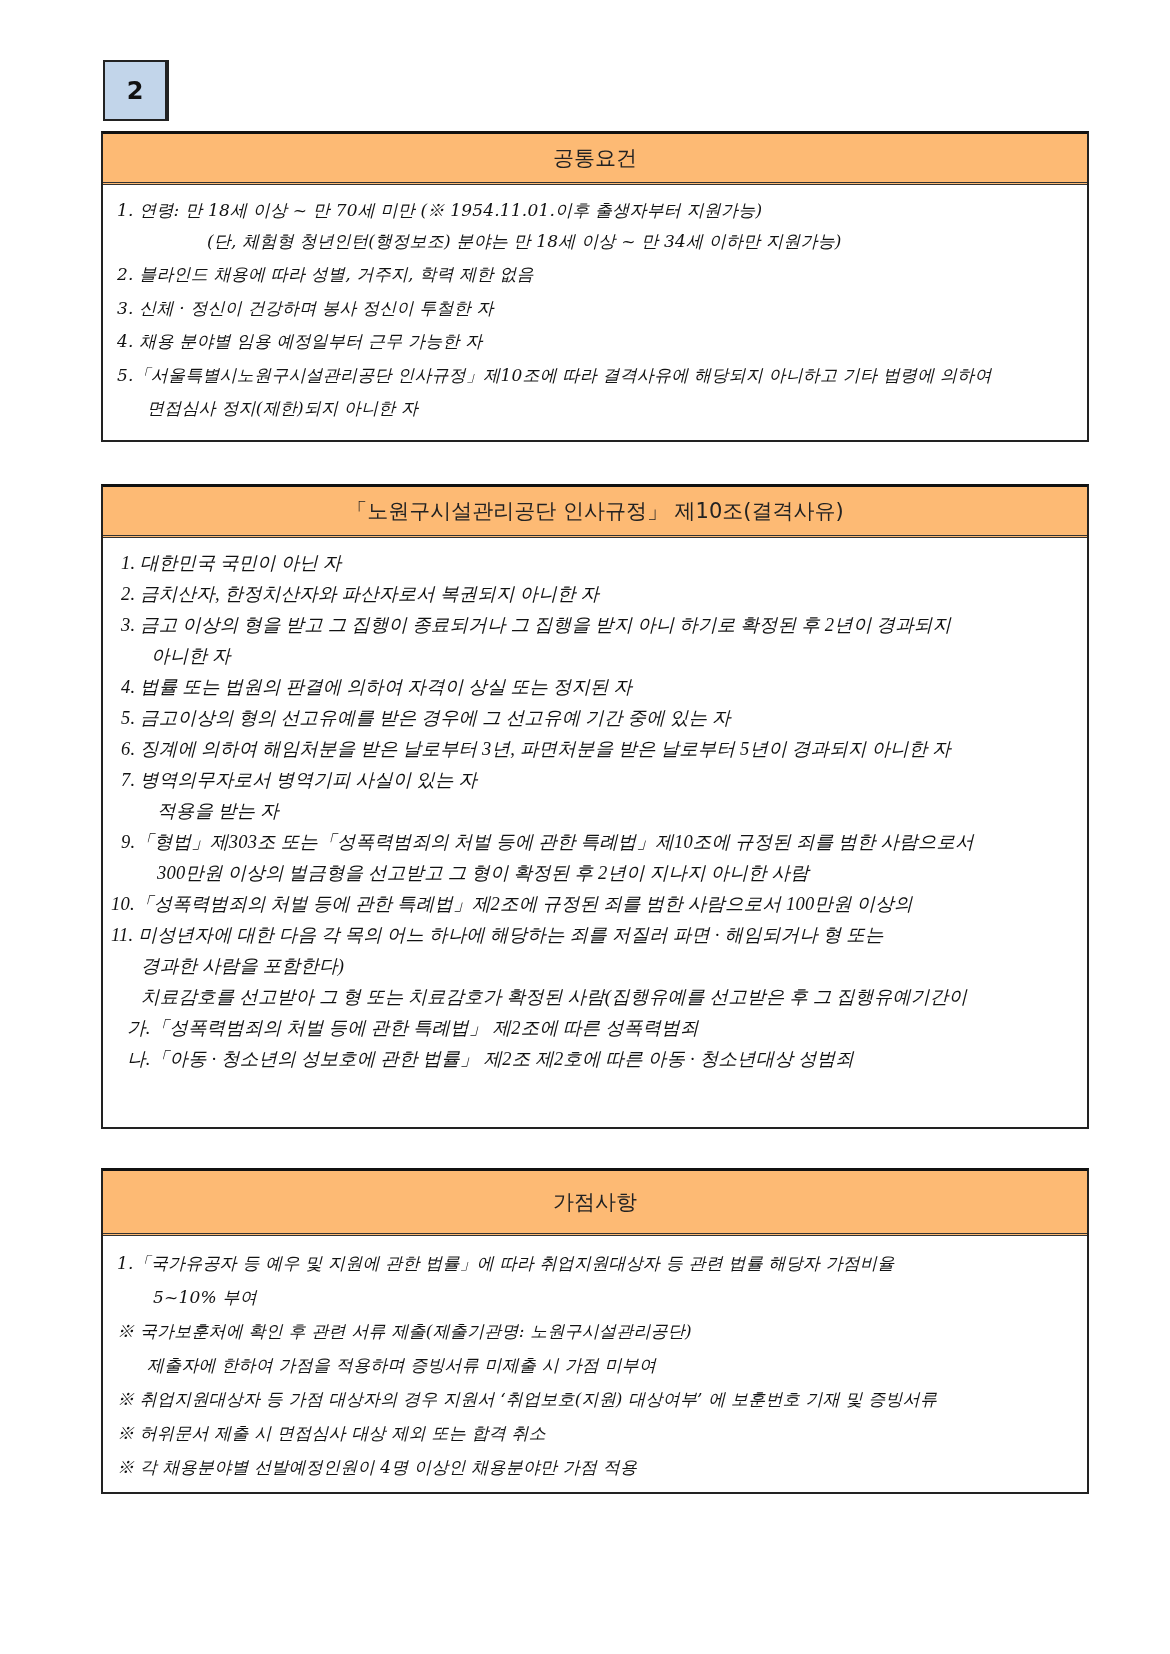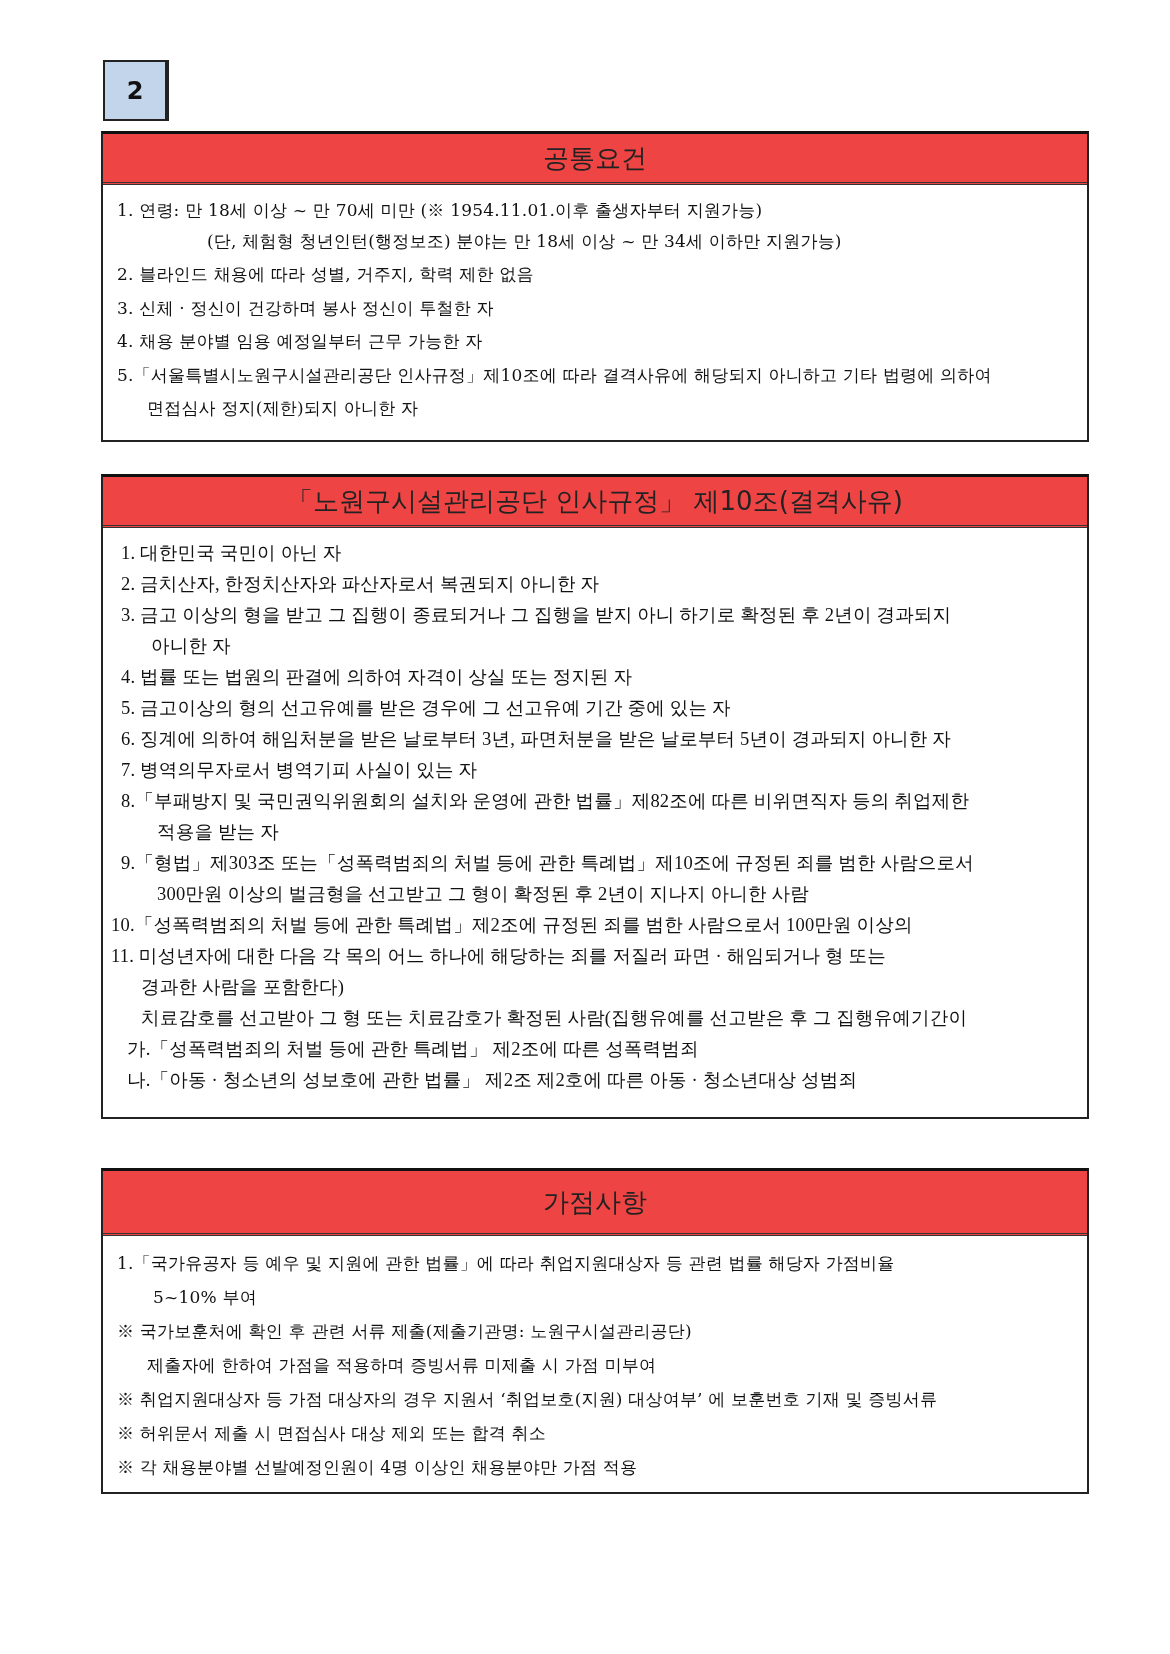--- a/index.html
+++ b/index.html
@@ -1,22 +1,22 @@
 <!DOCTYPE html>
 <html><head>
 <meta charset="utf-8">
 <style>
   html, body { margin: 0; padding: 0; background: #ffffff; }
   body { width: 1170px; height: 1654px; position: relative; font-family: "DejaVu Serif", serif; color: #111; }
   .section-title { position: absolute; left: 103px; top: 60px; height: 57px; display: flex; border: 2px solid #222; background: #fff; }
   .section-num { width: 60px; background: #c2d5ea; border-right: 2px solid #222; display: flex; align-items: center; justify-content: center; font-family: "DejaVu Sans", sans-serif; font-weight: bold; font-size: 24px; }
   .section-text { width: 410px; display: flex; align-items: center; padding-left: 18px; font-family: "DejaVu Sans", sans-serif; font-weight: bold; font-size: 25px; }
   .box { position: absolute; left: 101px; width: 984px; border: 2px solid #222; border-top: 3px solid #111; background: #fff; }
-  .box-header { background: #ef4444; border-bottom: 3px double #333; display: flex; align-items: center; justify-content: center; font-family: "DejaVu Sans", sans-serif; font-size: 26px; color: #222; }
-  .box-body { padding: 8px 9px 8px 14px; }
+  .box-header { background: #fdba74; border-bottom: 3px double #333; display: flex; align-items: center; justify-content: center; font-family: "DejaVu Sans", sans-serif; font-size: 21px; color: #222; }
+  .box-body { padding: 8px 9px 8px 14px; font-style: italic; }
   .line { font-size: 17px; line-height: 31px; white-space: nowrap; letter-spacing: 0.2px; }
   .ind1 { padding-left: 30px; }
   .ind2 { padding-left: 90px; }
   .narrow { font-family: "Liberation Serif", serif; font-size: 18.5px; line-height: 31px; }
 </style>
 </head>
 <body>
 
 <div class="section-title">
   <div class="section-num">2</div>
@@ -28,32 +28,31 @@
     <div class="line">1. 연령: 만 18세 이상 ~ 만 70세 미만 (※ 1954.11.01.이후 출생자부터 지원가능)</div>
     <div class="line ind2">(단, 체험형 청년인턴(행정보조) 분야는 만 18세 이상 ~ 만 34세 이하만 지원가능)</div>
     <div class="line" style="line-height:35px">2. 블라인드 채용에 따라 성별, 거주지, 학력 제한 없음</div>
     <div class="line" style="line-height:33px">3. 신체 · 정신이 건강하며 봉사 정신이 투철한 자</div>
     <div class="line" style="line-height:33px">4. 채용 분야별 임용 예정일부터 근무 가능한 자</div>
     <div class="line" style="line-height:34px">5.「서울특별시노원구시설관리공단 인사규정」제10조에 따라 결격사유에 해당되지 아니하고 기타 법령에 의하여</div>
     <div class="line ind1" style="line-height:32px">면접심사 정지(제한)되지 아니한 자</div>
   </div>
 </div>
 
-<div class="box" style="top:474px; height:640px;">
+<div class="box" style="top:484px; height:640px;">
   <div class="box-header" style="height:48px;">「노원구시설관리공단 인사규정」 제10조(결격사유)</div>
   <div class="box-body narrow" style="padding-left:18px; padding-top:10px;">
     <div class="line narrow">1. 대한민국 국민이 아닌 자</div>
     <div class="line narrow">2. 금치산자, 한정치산자와 파산자로서 복권되지 아니한 자</div>
     <div class="line narrow">3. 금고 이상의 형을 받고 그 집행이 종료되거나 그 집행을 받지 아니 하기로 확정된 후 2년이 경과되지</div>
     <div class="line narrow ind1">아니한 자</div>
     <div class="line narrow">4. 법률 또는 법원의 판결에 의하여 자격이 상실 또는 정지된 자</div>
     <div class="line narrow">5. 금고이상의 형의 선고유예를 받은 경우에 그 선고유예 기간 중에 있는 자</div>
     <div class="line narrow">6. 징계에 의하여 해임처분을 받은 날로부터 3년, 파면처분을 받은 날로부터 5년이 경과되지 아니한 자</div>
     <div class="line narrow">7. 병역의무자로서 병역기피 사실이 있는 자</div>
-    <div class="line narrow">8.「부패방지 및 국민권익위원회의 설치와 운영에 관한 법률」제82조에 따른 비위면직자 등의 취업제한</div>
     <div class="line narrow ind1" style="padding-left:36px">적용을 받는 자</div>
     <div class="line narrow">9.「형법」제303조 또는「성폭력범죄의 처벌 등에 관한 특례법」제10조에 규정된 죄를 범한 사람으로서</div>
     <div class="line narrow ind1" style="padding-left:36px">300만원 이상의 벌금형을 선고받고 그 형이 확정된 후 2년이 지나지 아니한 사람</div>
     <div class="line narrow" style="margin-left:-10px">10.「성폭력범죄의 처벌 등에 관한 특례법」제2조에 규정된 죄를 범한 사람으로서 100만원 이상의</div>
     <div class="line narrow" style="margin-left:-10px">11. 미성년자에 대한 다음 각 목의 어느 하나에 해당하는 죄를 저질러 파면 · 해임되거나 형 또는</div>
     <div class="line narrow ind1" style="padding-left:20px">경과한 사람을 포함한다)</div>
     <div class="line narrow ind1" style="padding-left:20px">치료감호를 선고받아 그 형 또는 치료감호가 확정된 사람(집행유예를 선고받은 후 그 집행유예기간이</div>
     <div class="line narrow" style="padding-left:6px">가.「성폭력범죄의 처벌 등에 관한 특례법」 제2조에 따른 성폭력범죄</div>
     <div class="line narrow" style="padding-left:6px">나.「아동 · 청소년의 성보호에 관한 법률」 제2조 제2호에 따른 아동 · 청소년대상 성범죄</div>
   </div>

